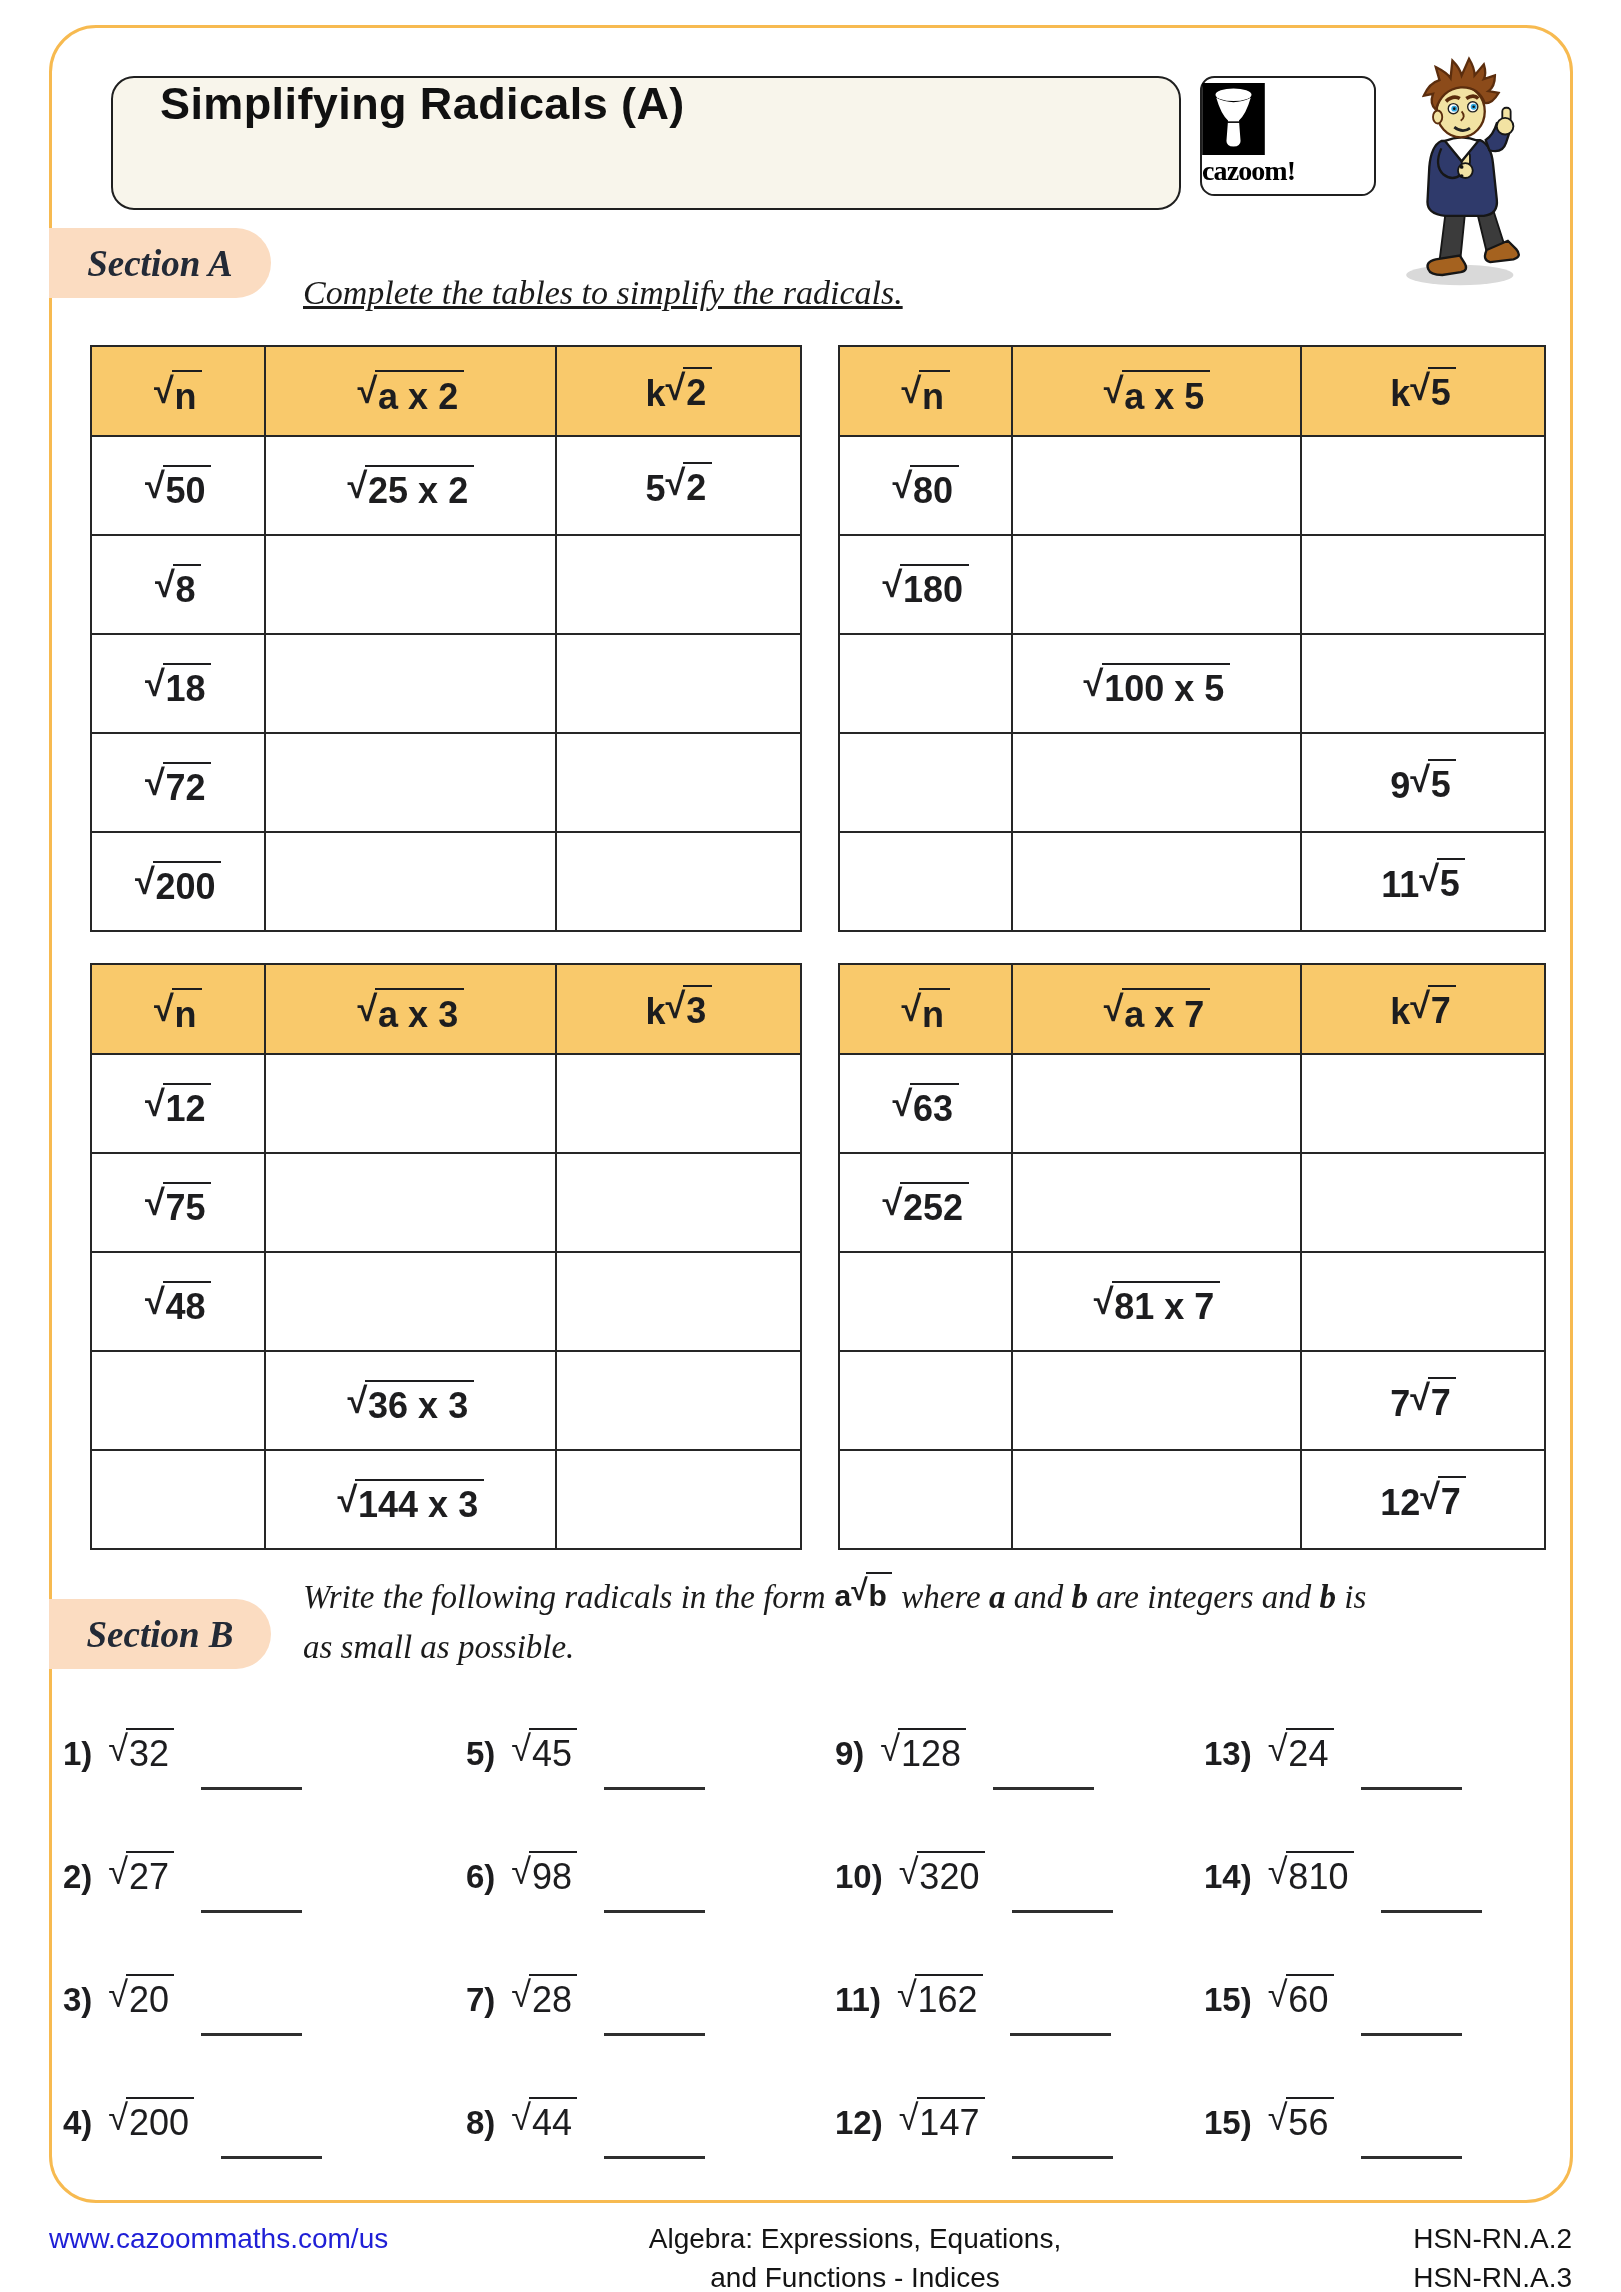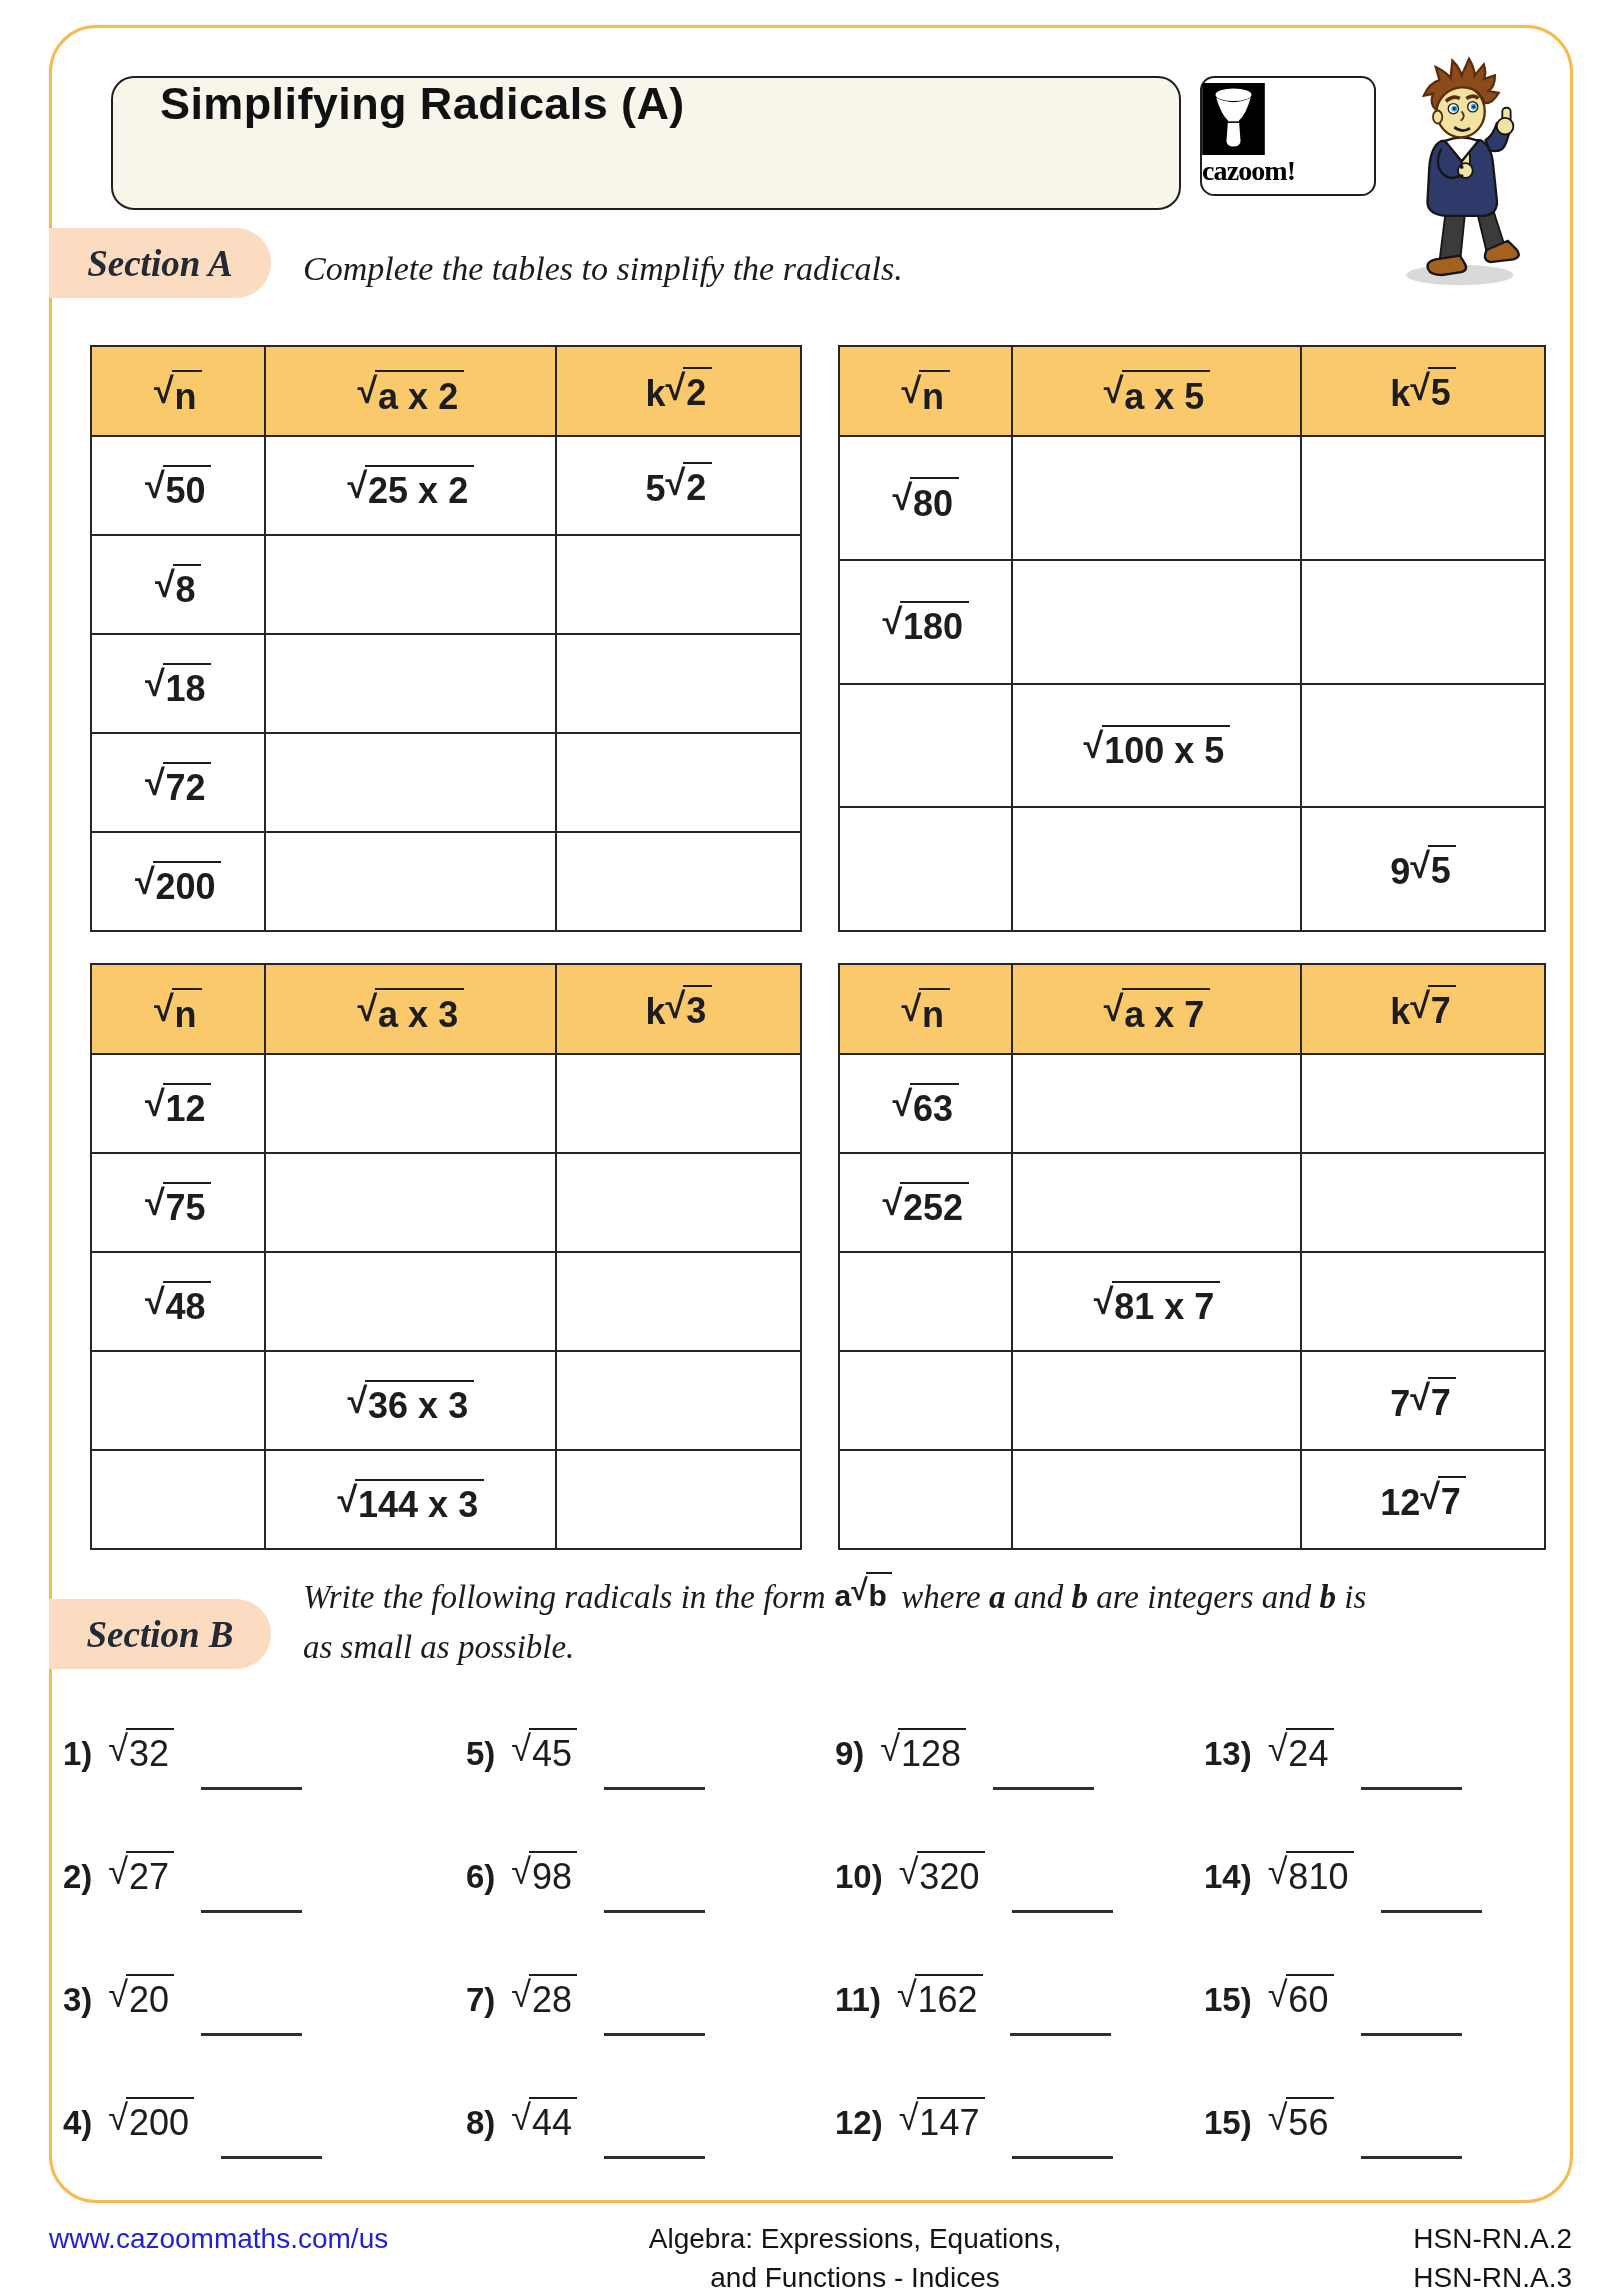--- a/index.html
+++ b/index.html
@@ -39,21 +39,21 @@
   .section-label span{
     font-family:"Liberation Serif",serif;font-style:italic;font-weight:bold;
     font-size:37px;color:#232a36;
   }
   #section-a-label{top:228px;}
   #section-b-label{top:1599px;}
   .instr{
     position:absolute;left:303px;font-family:"Liberation Serif",serif;
     font-style:italic;font-size:34px;color:#1b1b1b;z-index:2;
   }
-  #instr-a{top:250px;}
+  #instr-a{top:274px;text-decoration:underline;}
   #instr-b{top:1573px;width:1075px;font-size:33px;line-height:1.5;}
   #instr-b b{font-weight:bold;}
   #instr-b .radw{font-family:"Liberation Sans",sans-serif;font-style:normal;
     font-weight:bold;font-size:30px;margin:0 9px;position:relative;top:-1.8px;}
   
   .radw{display:inline-flex;align-items:flex-start;line-height:1;white-space:nowrap;}
   .coef{padding-top:9px;}
   .rad{display:inline-flex;align-items:flex-start;}
   .rs{transform:translateY(2.7px);}
   .rc{border-top:2.7px solid #1d1d1f;padding:6.3px 5.4px 0 2.7px;margin-left:-1.8px;}
@@ -310,20 +310,31 @@
           <td></td>
           <td></td>
           <td><span class="radw">
               <span class="coef">9</span>
               <span class="rad">
                 <span class="rs">√</span>
                 <span class="rc">5</span>
               </span>
             </span></td>
         </tr>
+        <tr>
+          <td></td>
+          <td></td>
+          <td><span class="radw">
+              <span class="coef">11</span>
+              <span class="rad">
+                <span class="rs">√</span>
+                <span class="rc">5</span>
+              </span>
+            </span></td>
+        </tr>
       </tbody>
     </table>
     <table class="rad-table">
       <colgroup>
         <col class="c1">
         <col class="c2">
         <col class="c3">
       </colgroup>
       <thead>
         <tr>

